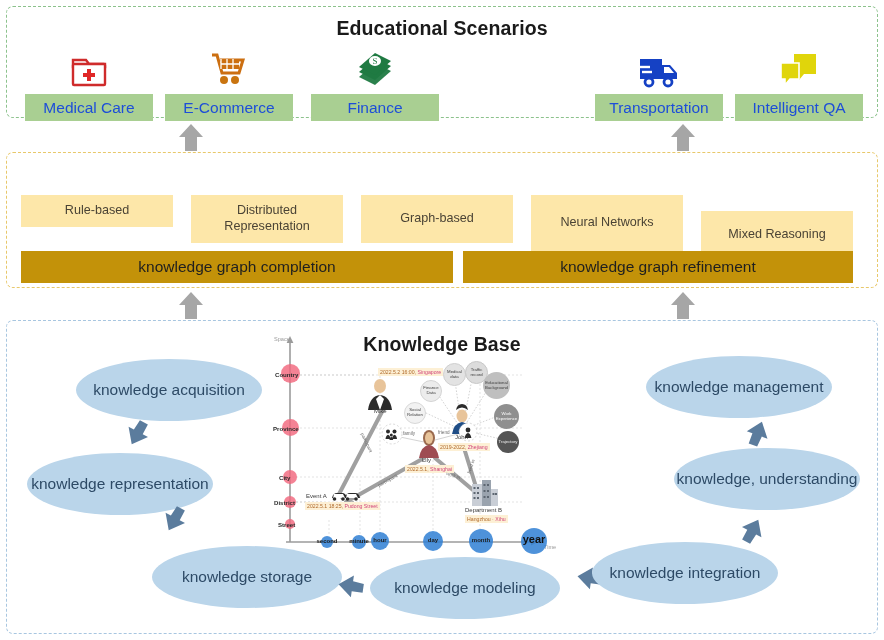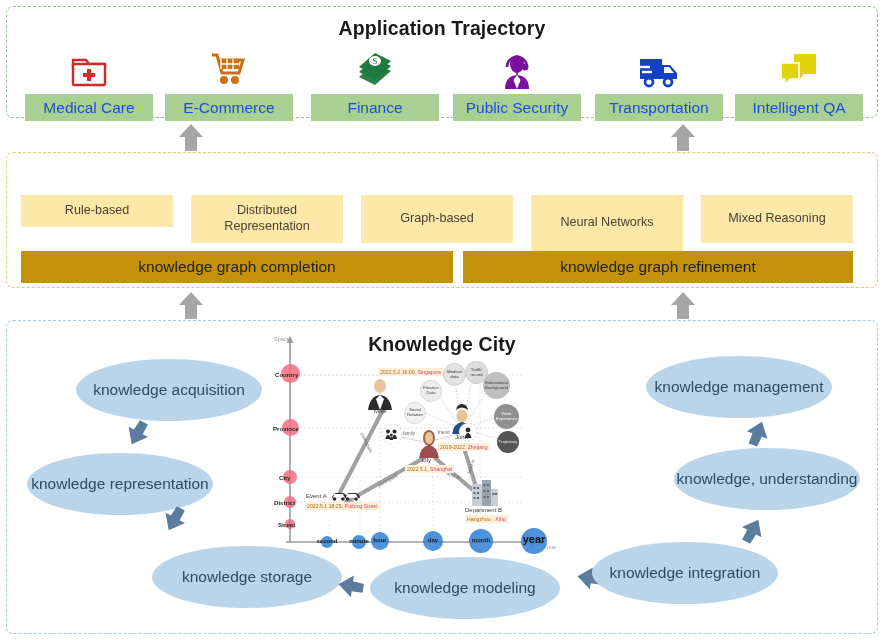--- a/index.html
+++ b/index.html
@@ -130,21 +130,21 @@
   .kg-edge-label {
     position: absolute; font-size: 4.6px; color: #6d6d6d; white-space: nowrap;
   }
 </style>
 </head>
 <body>
 
 <div id="root">
 
   <div class="panel panel-app">
-    <div class="layer-title" style="top:10px;">Application Trajectory</div>
+    <div class="layer-title" style="top:10px;">Educational Scenarios</div>
 
     <div class="app-cell" style="left:18px;">
       <div class="app-icon">
         <svg width="44" height="44" viewBox="0 0 44 44">
           <path d="M6 13 h13 l3 4 h16 v3 H6z" fill="none" stroke="#cf2b2b" stroke-width="2.4"></path>
           <rect x="6" y="17" width="32" height="21" fill="#fff" stroke="#cf2b2b" stroke-width="2.4" rx="1"></rect>
           <path d="M20 22h4v4h4v4h-4v4h-4v-4h-4v-4h4z" fill="#e02727"></path>
         </svg>
       </div>
       <div class="app-label">Medical Care</div>
@@ -171,33 +171,20 @@
             <path d="M6 25 l16 -14 l16 8 l-16 14z"></path>
             <path d="M6 20 l16 -14 l16 8 l-16 14z"></path>
           </g>
           <ellipse cx="22" cy="14" rx="6" ry="5" fill="#fff"></ellipse>
           <text x="22" y="17" font-size="9" fill="#1f7a42" text-anchor="middle" font-family="'Liberation Serif',serif">S</text>
         </svg>
       </div>
       <div class="app-label">Finance</div>
     </div>
 
-    <div class="app-cell" style="left:446px;">
-      <div class="app-icon">
-        <svg width="44" height="44" viewBox="0 0 44 44">
-          <path d="M12 20 a10 10 0 0 1 20 0" fill="none" stroke="#7a119c" stroke-width="2.6"></path>
-          <ellipse cx="22" cy="17" rx="7" ry="9" fill="#7a119c"></ellipse>
-          <circle cx="30" cy="20" r="3.4" fill="#7a119c"></circle>
-          <path d="M22 22v8" stroke="#7a119c" stroke-width="1.6"></path>
-          <path d="M10 42 q0 -13 12 -14 q12 1 12 14z" fill="#7a119c"></path>
-          <path d="M22 28 l-3.5 5 l3.5 9 l3.5 -9z" fill="#fff"></path>
-        </svg>
-      </div>
-      <div class="app-label">Public Security</div>
-    </div>
 
     <div class="app-cell" style="left:588px;">
       <div class="app-icon">
         <svg width="46" height="44" viewBox="0 0 46 44">
           <path d="M4 12 h22 v20 H4z" fill="#1541c4"></path>
           <path d="M26 18 h8 l7 8 v6 h-15z" fill="#1541c4"></path>
           <path d="M28 20 h5 l5 6 h-10z" fill="#fff"></path>
           <path d="M2 20 h12" stroke="#fff" stroke-width="2.4"></path>
           <path d="M6 25 h10" stroke="#fff" stroke-width="2.4"></path>
           <circle cx="13" cy="35" r="5.4" fill="#1541c4"></circle>
@@ -238,21 +225,21 @@
     </div>
     <div class="reason-chip" style="left:184px; top:42px; width:152px; height:48px;">
       <span>Distributed Representation</span>
     </div>
     <div class="reason-chip" style="left:354px; top:42px; width:152px; height:48px;">
       <span>Graph-based</span>
     </div>
     <div class="reason-chip" style="left:524px; top:42px; width:152px; height:56px;">
       <span>Neural Networks</span>
     </div>
-    <div class="reason-chip" style="left:694px; top:42px; width:152px; height:48px;">
+    <div class="reason-chip" style="left:694px; top:58px; width:152px; height:48px;">
       <span>Mixed Reasoning</span>
     </div>
 
     <div class="reason-bar" style="left:14px;  top:98px; width:432px;">
       <span>knowledge graph completion</span>
     </div>
     <div class="reason-bar" style="left:456px; top:98px; width:390px;">
       <span>knowledge graph refinement</span>
     </div>
   </div>
@@ -262,21 +249,21 @@
         <path d="M15 2 L27 15 H21 V29 H9 V15 H3 Z" fill="#a6a6a6"></path>
       </svg>
   </div>
   <div class="up-arrow" style="left:668px; top:290px;">
     <svg width="30" height="30" viewBox="0 0 30 30">
         <path d="M15 2 L27 15 H21 V29 H9 V15 H3 Z" fill="#a6a6a6"></path>
       </svg>
   </div>
 
   <div class="panel panel-base">
-    <div class="layer-title" style="top:12px;">Knowledge City</div>
+    <div class="layer-title" style="top:12px;">Knowledge Base</div>
   </div>
 
   <div class="kg">
     <svg width="320" height="230" viewBox="0 0 320 230" style="position:absolute;left:0;top:0;">
 
       <line x1="18" y1="212" x2="18" y2="10" stroke="#9b9b9b" stroke-width="1.6"></line>
       <path d="M18 6 l-3.4 7 h6.8z" fill="#9b9b9b"></path>
       <line x1="14" y1="212" x2="262" y2="212" stroke="#9b9b9b" stroke-width="1.6"></line>
       <path d="M266 212 l-7 -3.4 v6.8z" fill="#9b9b9b"></path>
 

